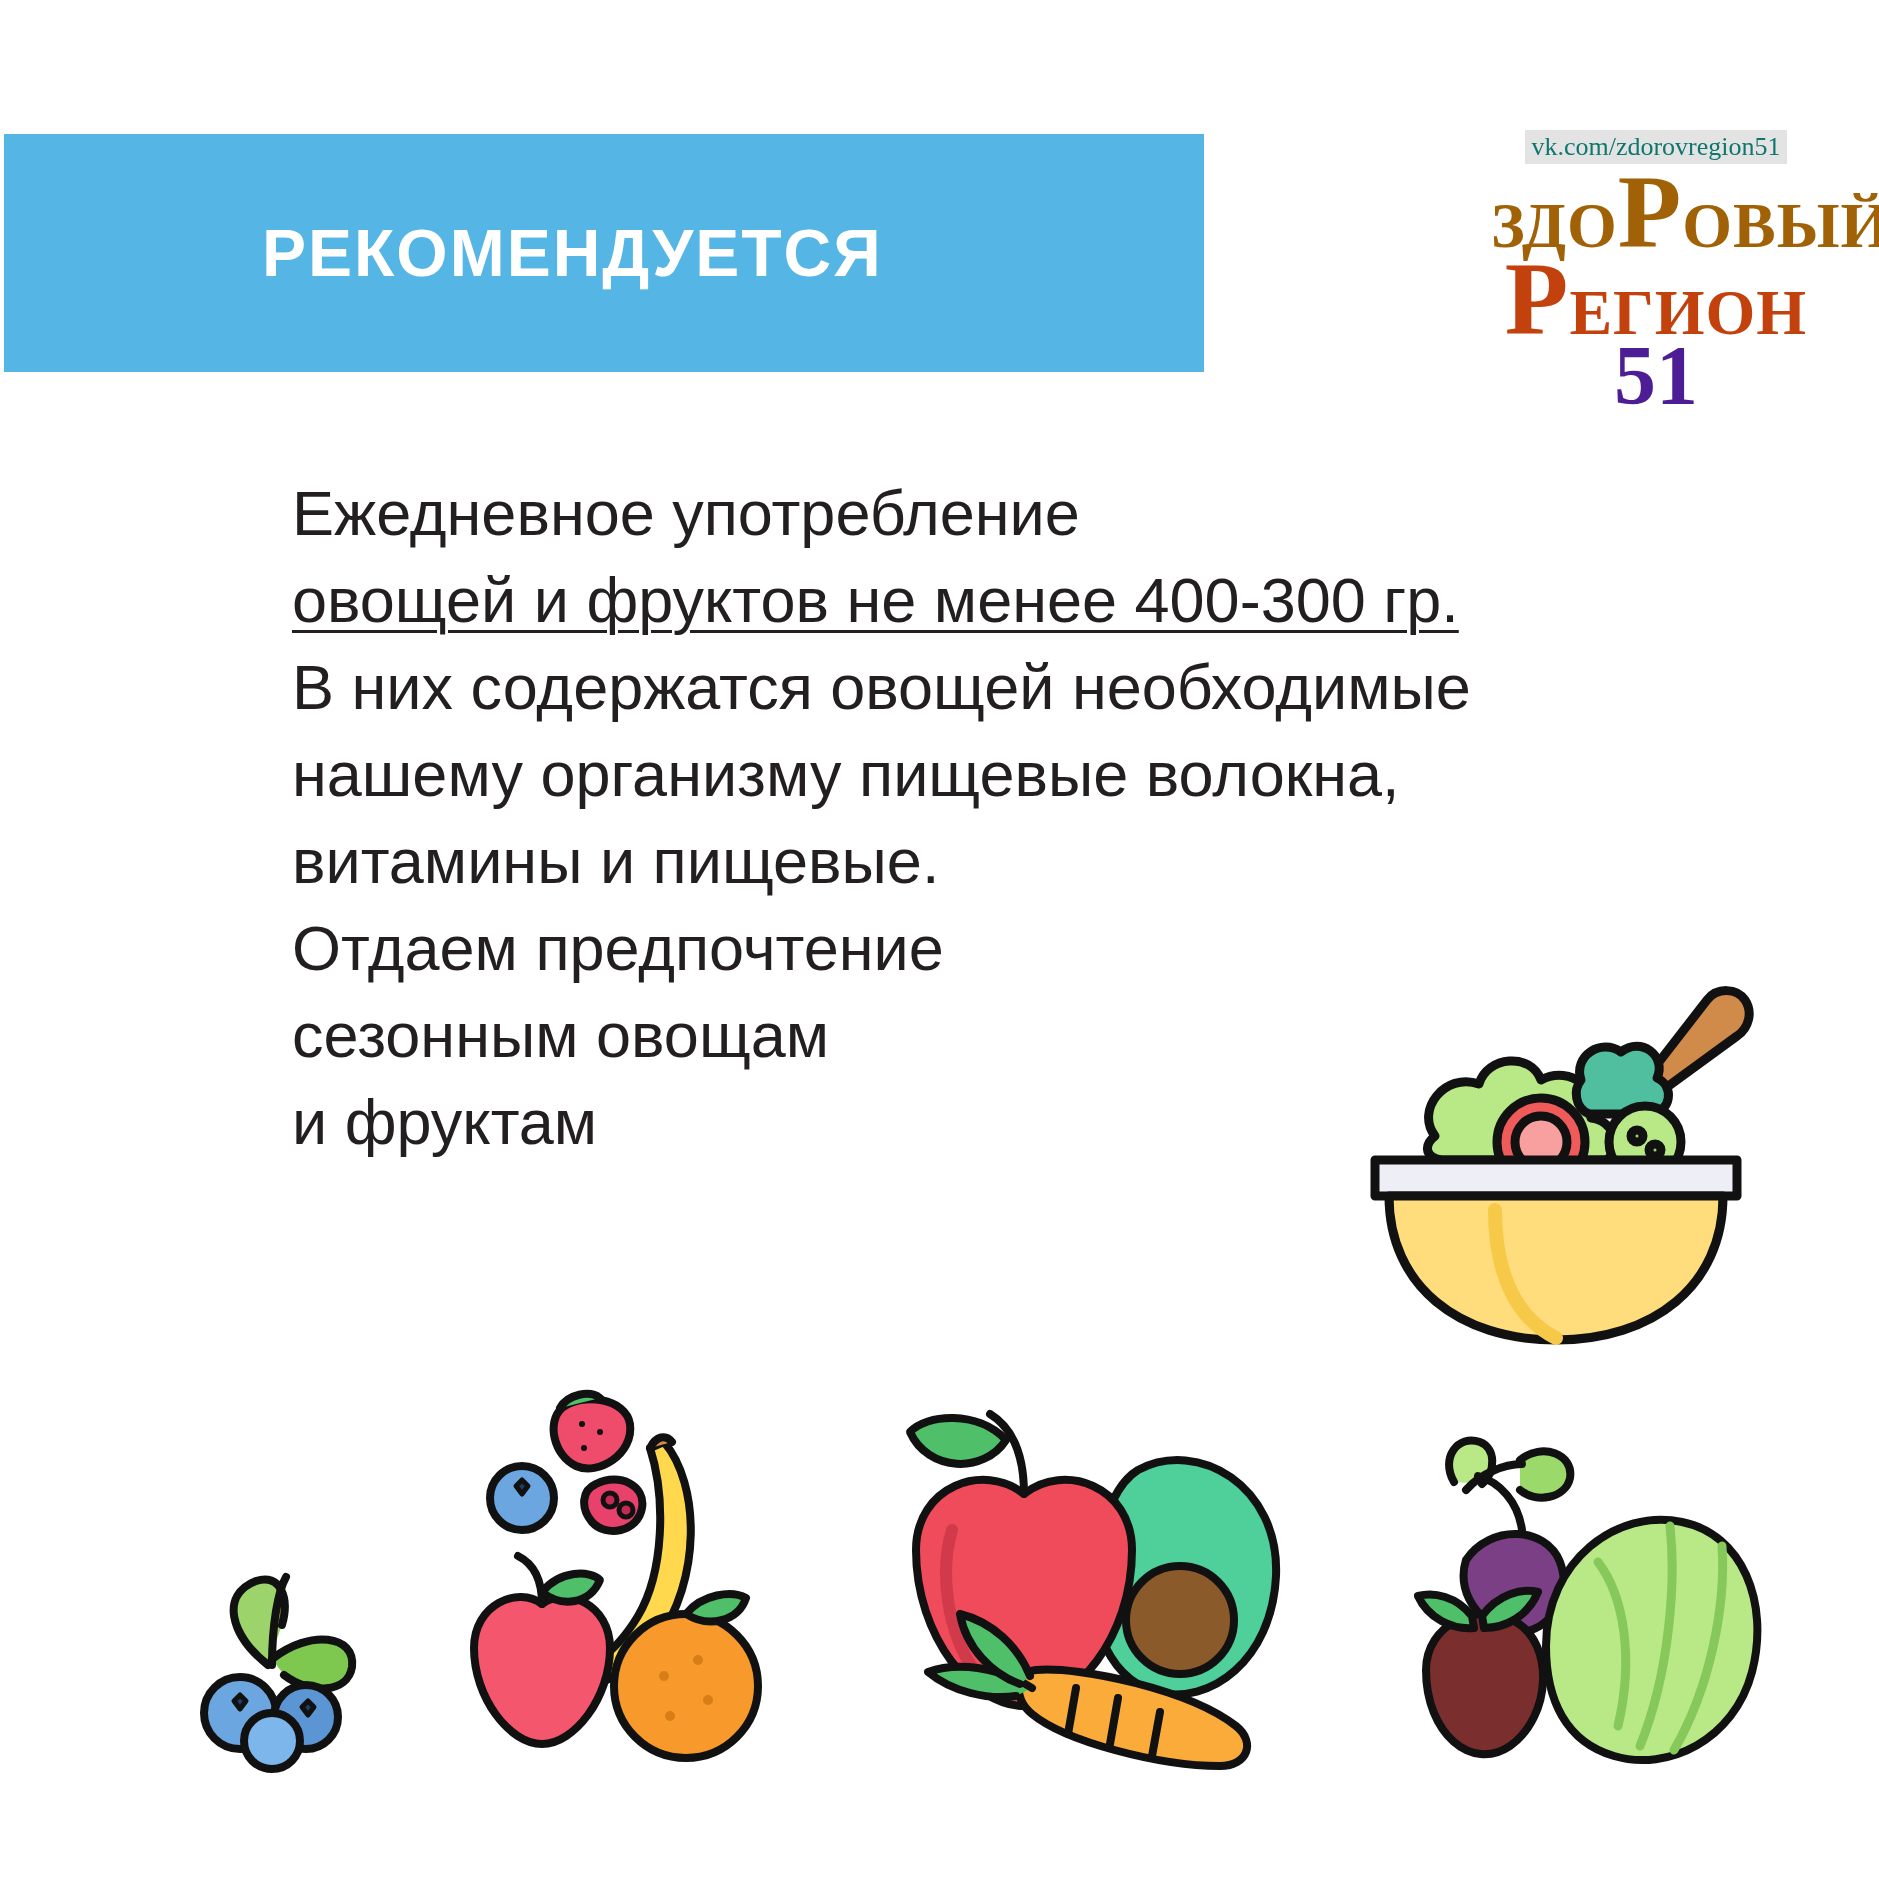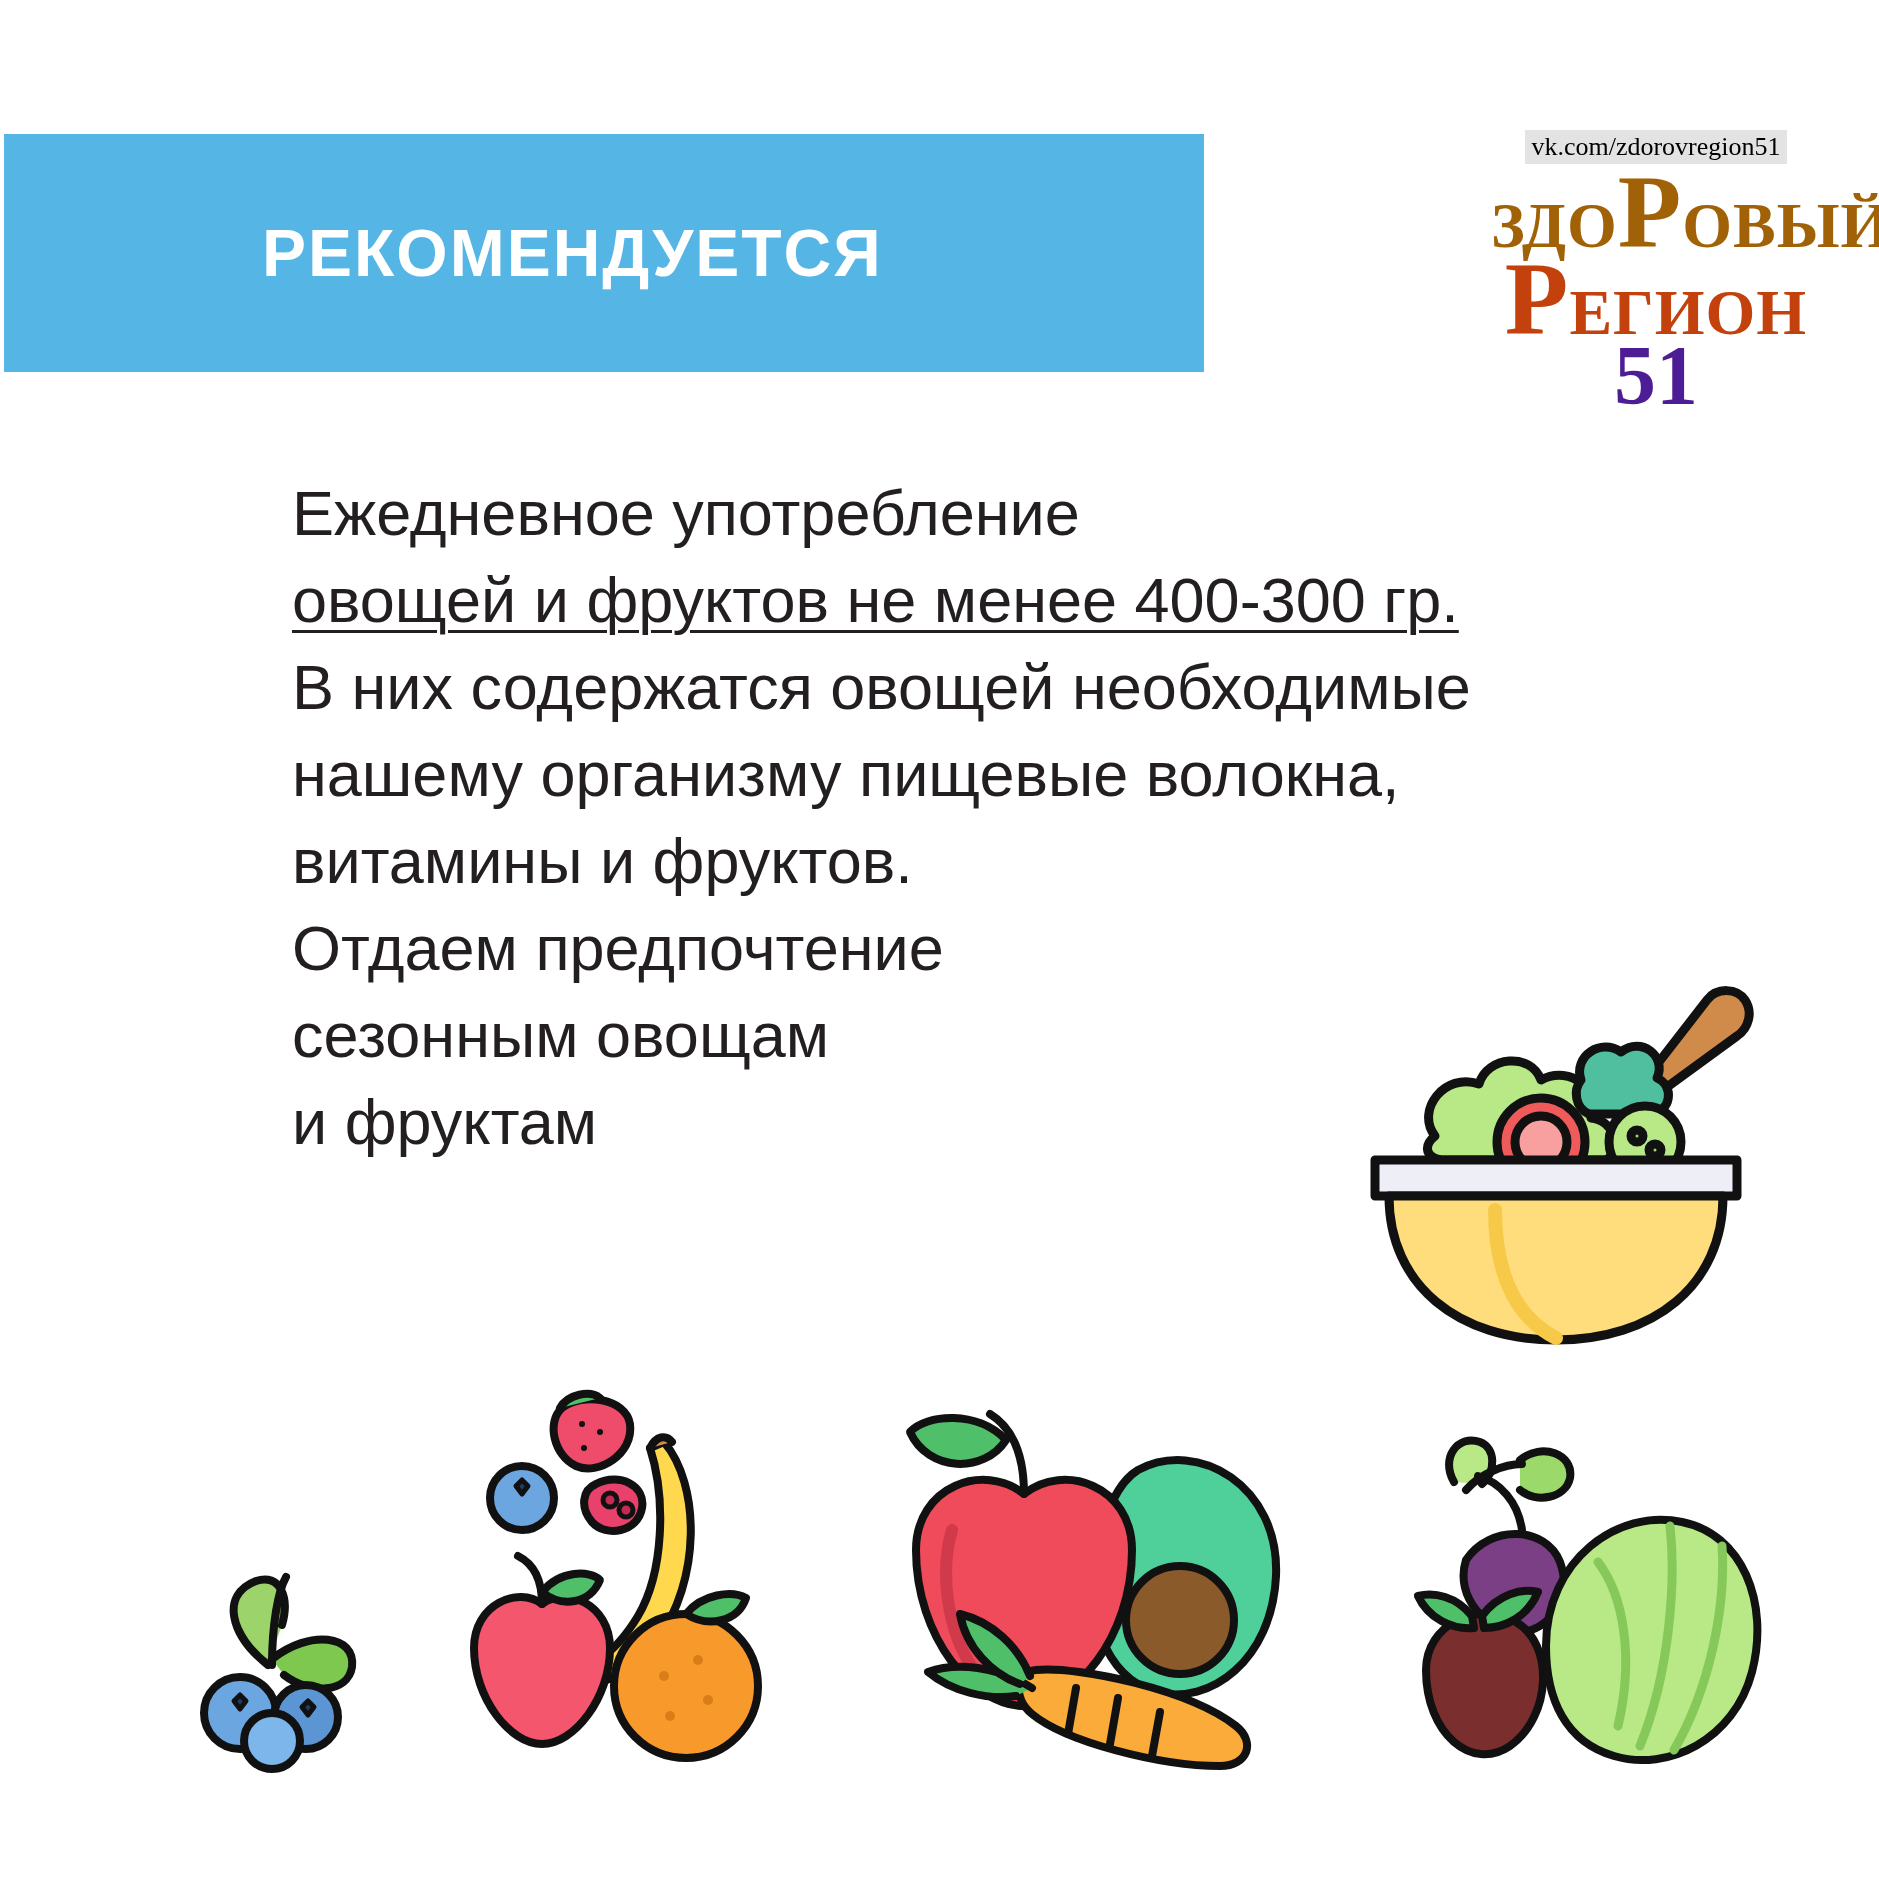--- a/index.html
+++ b/index.html
@@ -46,21 +46,21 @@
     position: absolute;
     right: 58px;
     top: 130px;
     width: 330px;
     text-align: center;
     color: #e3e3e3;
     user-select: none;
   }
   .logo-url {
     background: #e3e3e3;
-    color: #000000;
+    color: #0f766e;
     font-size: 26px;
     letter-spacing: 0px;
     font-family: "Liberation Serif", serif;
     padding: 2px 6px;
     display: inline-block;
     white-space: nowrap;
   }
   .logo-line1 {
     font-family: "Liberation Serif", serif;
     font-size: 64px;
@@ -146,21 +146,21 @@
       <span class="big">Р</span><span>ЕГИОН</span>
     </div>
     <div class="logo-num">51</div>
   </div>
 
   <div class="body-text">
     <span class="ln">Ежедневное употребление</span>
     <span class="ln underline">овощей и фруктов не менее 400-300 гр.</span>
     <span class="ln">В них содержатся овощей необходимые</span>
     <span class="ln">нашему организму пищевые волокна,</span>
-    <span class="ln">витамины и фруктов.</span>
+    <span class="ln">витамины и пищевые.</span>
     <span class="ln">Отдаем предпочтение</span>
     <span class="ln">сезонным овощам</span>
     <span class="ln">и фруктам</span>
   </div>
 
   <div class="art art-salad">
     <svg viewBox="0 0 420 400" xmlns="http://www.w3.org/2000/svg">
       <g stroke="#111" stroke-width="9" stroke-linejoin="round" stroke-linecap="round" fill="none">
 
         <path d="M300 120 L362 40 C372 27 392 28 400 40 C408 52 404 68 392 76 L318 130" fill="#d08a4a"></path>

